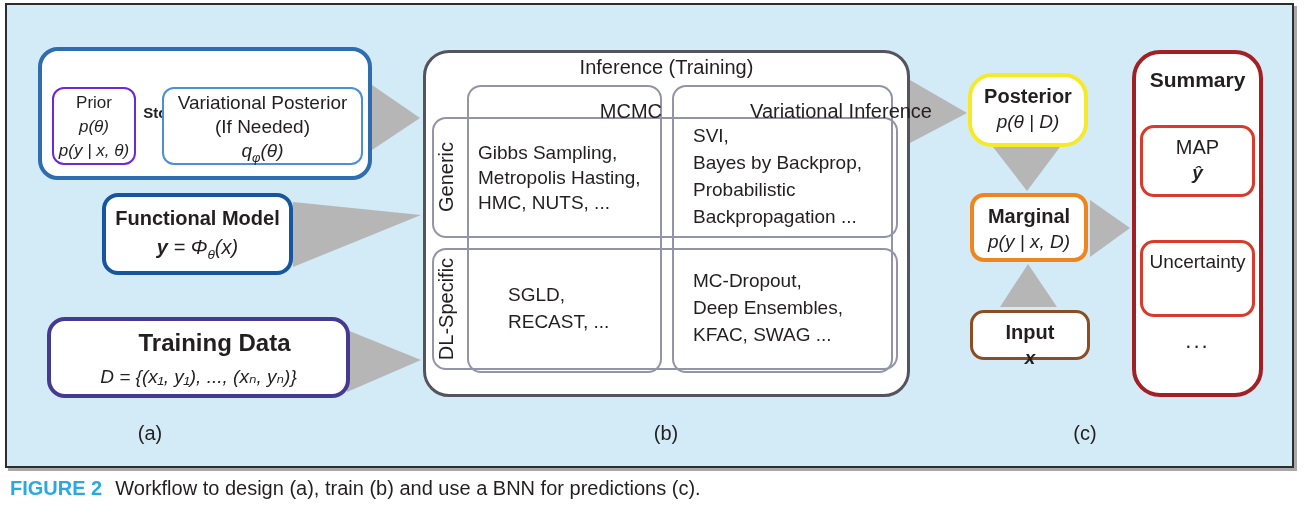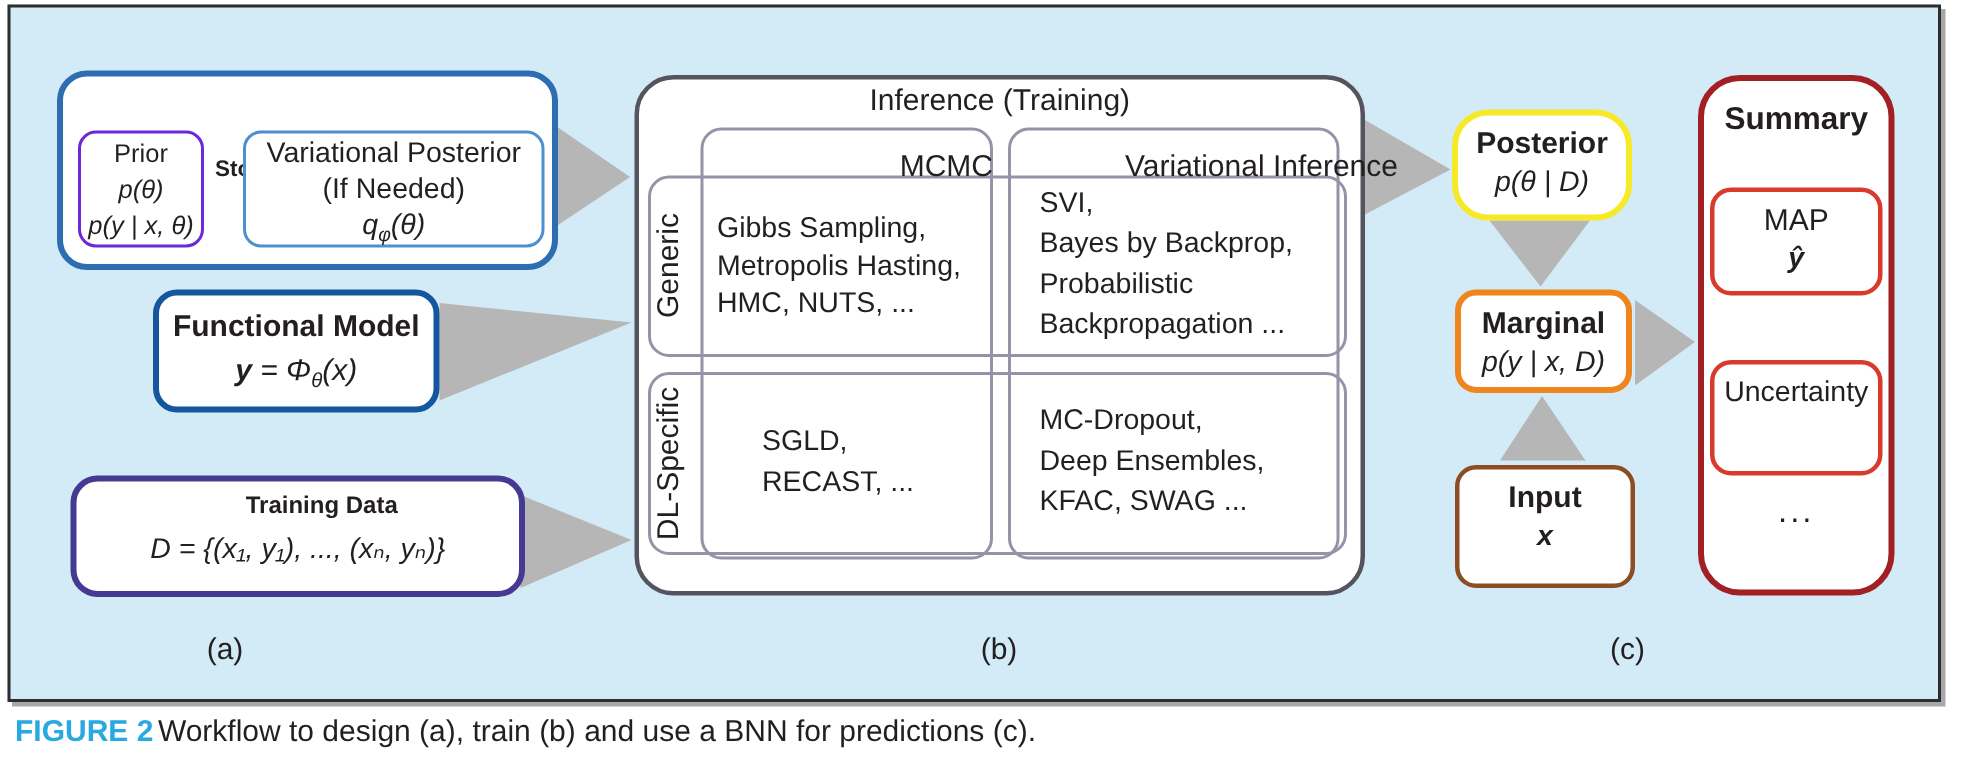--- a/index.html
+++ b/index.html
@@ -19,21 +19,21 @@
 
   
   .stochastic{left:38px;top:47px;width:334px;height:133px;border:4px solid #2e6db0;border-radius:20px;}
   .stochastic .t{font-size:15px;font-weight:bold;padding-top:6px;margin-top:47px;}
   .prior{left:52px;top:87px;width:84px;height:78px;border:2px solid #6d28d9;border-radius:12px;font-size:17px;line-height:24px;padding-top:2px;}
   .varpost{left:162px;top:87px;width:201px;height:78px;border:2px solid #4e8fd0;border-radius:12px;font-size:19px;line-height:24px;padding-top:2px;}
   .functional{left:102px;top:193px;width:191px;height:82px;border:4px solid #15569f;border-radius:16px;}
   .functional .t{font-size:20px;font-weight:bold;padding-top:10px;}
   .functional .f{font-size:20px;padding-top:6px;}
   .training{left:47px;top:317px;width:303px;height:81px;border:4px solid #443a92;border-radius:18px;}
-  .training .t{font-size:16px;font-weight:bold;padding-top:8px;padding-left:32px;}
+  .training .t{font-size:24px;font-weight:bold;padding-top:8px;padding-left:32px;}
   .training .f{font-size:19px;padding-top:8px;}
 
   
   .inference{left:423px;top:50px;width:487px;height:347px;border:3px solid #54545e;border-radius:26px;}
   .inf-title{position:absolute;left:423px;top:56px;width:487px;text-align:center;font-size:20px;}
   .gridbox{position:absolute;background:transparent;border:2px solid #9494a8;box-sizing:border-box;border-radius:14px;}
   .col-mcmc{left:467px;top:85px;width:195px;height:288px;}
   .col-vi{left:672px;top:85px;width:221px;height:288px;}
   .row-generic{left:432px;top:117px;width:466px;height:121px;}
   .row-dl{left:432px;top:248px;width:466px;height:122px;}
@@ -45,42 +45,42 @@
   .rot.dl{left:361px;top:297px;}
   .cell{position:absolute;font-size:19px;text-align:left;}
   .cell.gm{left:478px;top:140px;line-height:25px;}
   .cell.gv{left:693px;top:122px;line-height:27px;}
   .cell.dm{left:508px;top:281px;line-height:27px;}
   .cell.dv{left:693px;top:267px;line-height:27px;}
 
   
   .posterior{left:968px;top:73px;width:120px;height:74px;border:4px solid #f6ea28;border-radius:24px;}
   .marginal{left:970px;top:193px;width:118px;height:69px;border:4px solid #ef861d;border-radius:14px;}
-  .input{left:970px;top:310px;width:120px;height:82px;border:3px solid #8b4d21;border-radius:14px;}
+  .input{left:970px;top:310px;width:120px;height:50px;border:3px solid #8b4d21;border-radius:14px;}
   .small-t{font-size:20px;font-weight:bold;padding-top:8px;}
   .small-f{font-size:19px;padding-top:3px;}
   .summary{left:1132px;top:50px;width:131px;height:347px;border:4px solid #a21f24;border-radius:28px;}
   .summary .t{font-size:21px;font-weight:bold;padding-top:14px;}
   .mapbox{left:1140px;top:125px;width:115px;height:72px;border:3px solid #d83a2b;border-radius:14px;}
   .uncbox{left:1140px;top:240px;width:115px;height:77px;border:3px solid #d83a2b;border-radius:14px;font-size:19px;}
   .uncbox .ut{padding-top:8px;}
   .dots{position:absolute;left:1132px;top:328px;width:131px;text-align:center;font-size:22px;letter-spacing:2px;}
 
   .it{font-style:italic;}
   .bi{font-style:italic;font-weight:bold;}
   sub{font-size:68%;}
 
   .sublabel{position:absolute;top:422px;width:80px;text-align:center;font-size:20px;}
   .sublabel.a{left:110px;}
   .sublabel.b{left:626px;}
   .sublabel.c{left:1045px;}
 
   .caption{position:absolute;left:10px;top:477px;font-size:20px;}
   .cap-label{font-weight:bold;color:#29a9e1;}
-  .cap-text{margin-left:3px;color:#231f20;}
+  .cap-text{margin-left:13px;color:#231f20;}
 </style>
 </head>
 <body>
 
 <div class="stage">
 
   <div class="panel"></div>
 
   <svg class="arrows" width="1308" height="513">
     <polygon points="372,85 372,150 420,118" fill="#b7b6b6"></polygon>

